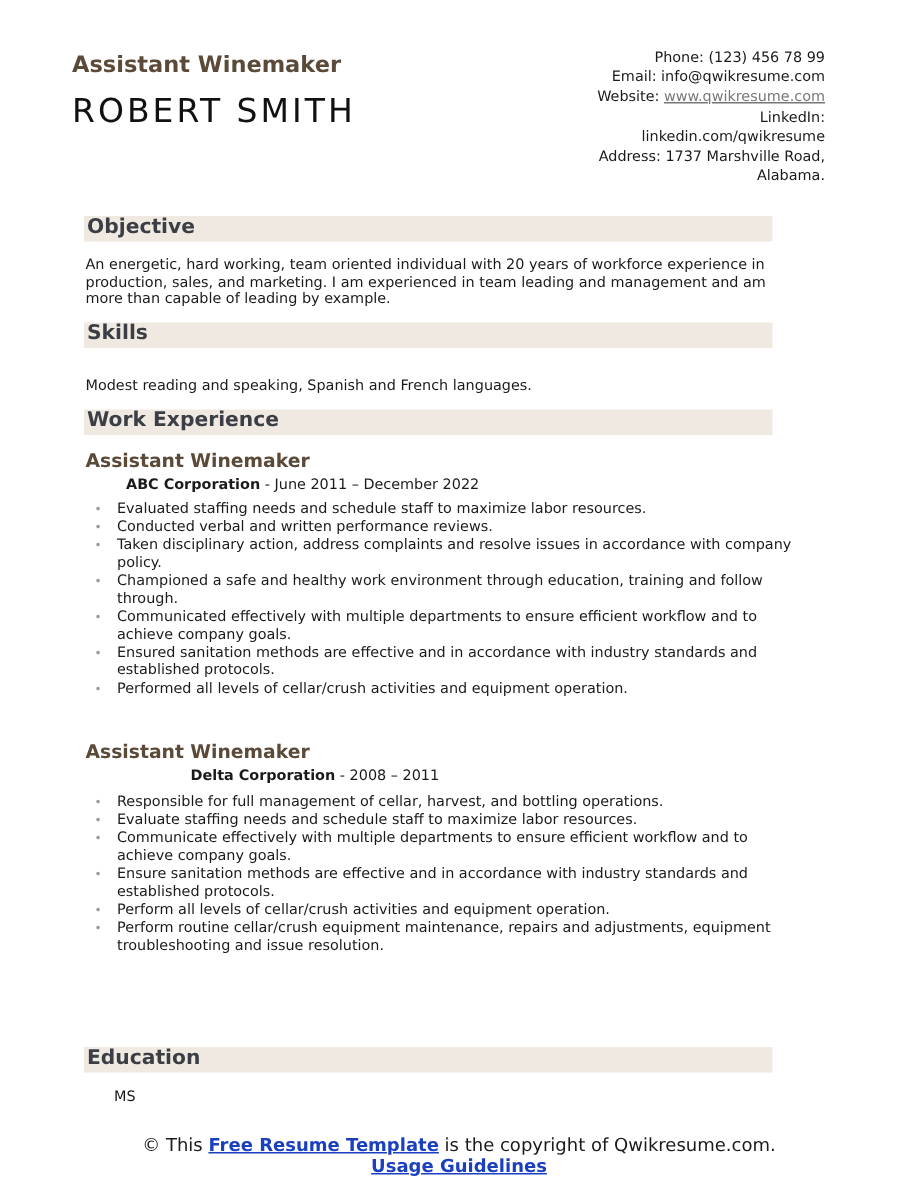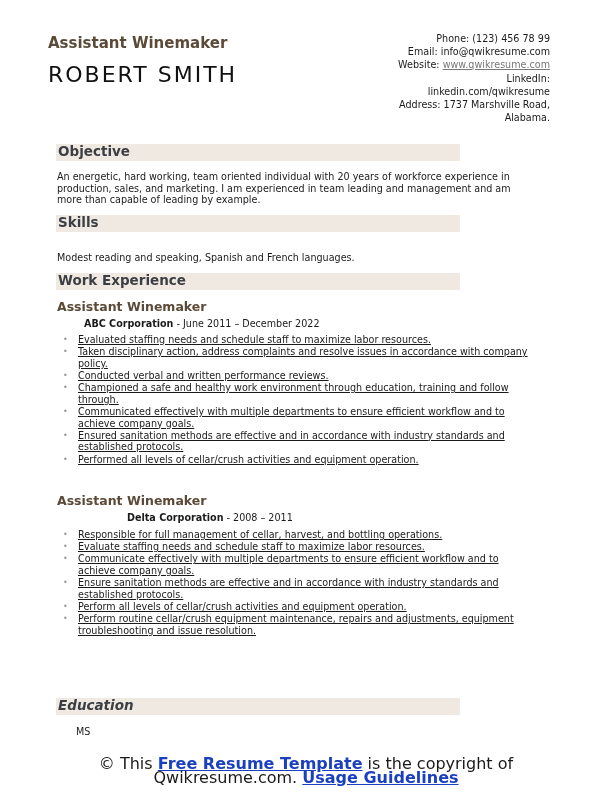--- a/index.html
+++ b/index.html
@@ -18,45 +18,45 @@
       position: absolute; left: 0; top: 30px;
       font-size: 22px; letter-spacing: 2px; color: #111;
       font-family: "DejaVu Sans", sans-serif;
     }
     .contact {
       position: absolute; right: 14px; top: 0; width: 230px;
       text-align: right; font-size: 9.6px; line-height: 13.2px; color: #1a1a1a;
     }
     .contact a { color: #777; text-decoration: underline; text-align: right; }
     .section-bar {
-      position: absolute; left: 56px; width: 404px; height: 17px;
+      position: absolute; left: 56px; width: 459px; height: 17px;
       background: #efe9e2;
     }
     .section-bar span {
       position: absolute; left: 2px; top: -1px;
       font-size: 13.5px; font-weight: bold; color: #3b3f45;
     }
     .para { position: absolute; left: 57px; width: 480px; font-size: 9.6px; line-height: 11.6px; color: #1a1a1a; }
     .role-title {
       position: absolute; left: 57px; font-size: 12.5px; font-weight: bold; color: #5b4a38;
     }
     .company-line { position: absolute; left: 57px; font-size: 9.6px; color: #1a1a1a; }
     .company-line b { font-weight: bold; margin-left: 27px; }
     ul.bullets {
       position: absolute; left: 57px; width: 480px; margin: 0; padding: 0; list-style: none;
       font-size: 9.6px; line-height: 11.6px; color: #1a1a1a;
     }
-    ul.bullets li { position: relative; padding-left: 21px; margin: 0 0 0.6px 0; text-decoration: underline; }
+    ul.bullets li { position: relative; padding-left: 21px; margin: 0 0 0.6px 0; }
     ul.bullets li::before {
       content: "\2022"; position: absolute; left: 6px; top: 0; color: #999; font-size: 8px;
     }
     .edu-text { position: absolute; left: 76px; top: 726px; font-size: 9.6px; color: #1a1a1a; }
     .footer {
       position: absolute; left: 80px; top: 757px; width: 452px; text-align: center;
-      font-size: 16px; line-height: 13.5px; color: #1a1a1a;
+      font-size: 12px; line-height: 13.5px; color: #1a1a1a;
     }
     .footer a { color: #1a3fbf; font-weight: bold; text-decoration: underline; }
   </style>
 </head>
 <body>
 
 <div class="page">
 
   <div class="header">
     <div class="job-title">Assistant Winemaker</div>
@@ -85,42 +85,42 @@
   <div class="section-bar" style="top:273px;">
     <span>Work Experience</span>
   </div>
 
   <div class="role-title" style="top:299px;">Assistant Winemaker</div>
   <div class="company-line" style="top:318px;">
     <b>ABC Corporation</b><span> - June 2011 – December 2022</span>
   </div>
   <ul class="bullets" style="top:334px;">
     <li>Evaluated staffing needs and schedule staff to maximize labor resources.</li>
+    <li>Conducted verbal and written performance reviews.</li>
     <li>Taken disciplinary action, address complaints and resolve issues in accordance with company policy.</li>
-    <li>Conducted verbal and written performance reviews.</li>
     <li>Championed a safe and healthy work environment through education, training and follow through.</li>
     <li>Communicated effectively with multiple departments to ensure efficient workflow and to achieve company goals.</li>
     <li>Ensured sanitation methods are effective and in accordance with industry standards and established protocols.</li>
     <li>Performed all levels of cellar/crush activities and equipment operation.</li>
   </ul>
 
   <div class="role-title" style="top:493px;">Assistant Winemaker</div>
   <div class="company-line" style="top:512px;padding-left:43px;">
     <b>Delta Corporation</b><span> - 2008 – 2011</span>
   </div>
   <ul class="bullets" style="top:529px;">
     <li>Responsible for full management of cellar, harvest, and bottling operations.</li>
     <li>Evaluate staffing needs and schedule staff to maximize labor resources.</li>
     <li>Communicate effectively with multiple departments to ensure efficient workflow and to achieve company goals.</li>
     <li>Ensure sanitation methods are effective and in accordance with industry standards and established protocols.</li>
     <li>Perform all levels of cellar/crush activities and equipment operation.</li>
     <li>Perform routine cellar/crush equipment maintenance, repairs and adjustments, equipment troubleshooting and issue resolution.</li>
   </ul>
 
-  <div class="section-bar" style="top:698px;font-style:italic;">
+  <div class="section-bar" style="top:698px;">
     <span>Education</span>
   </div>
   <div class="edu-text">MS</div>
 
   <div class="footer">
     <span>© This </span><a>Free Resume Template</a><span> is the copyright of Qwikresume.com. </span><a>Usage Guidelines</a>
   </div>
 
 </div>
 

